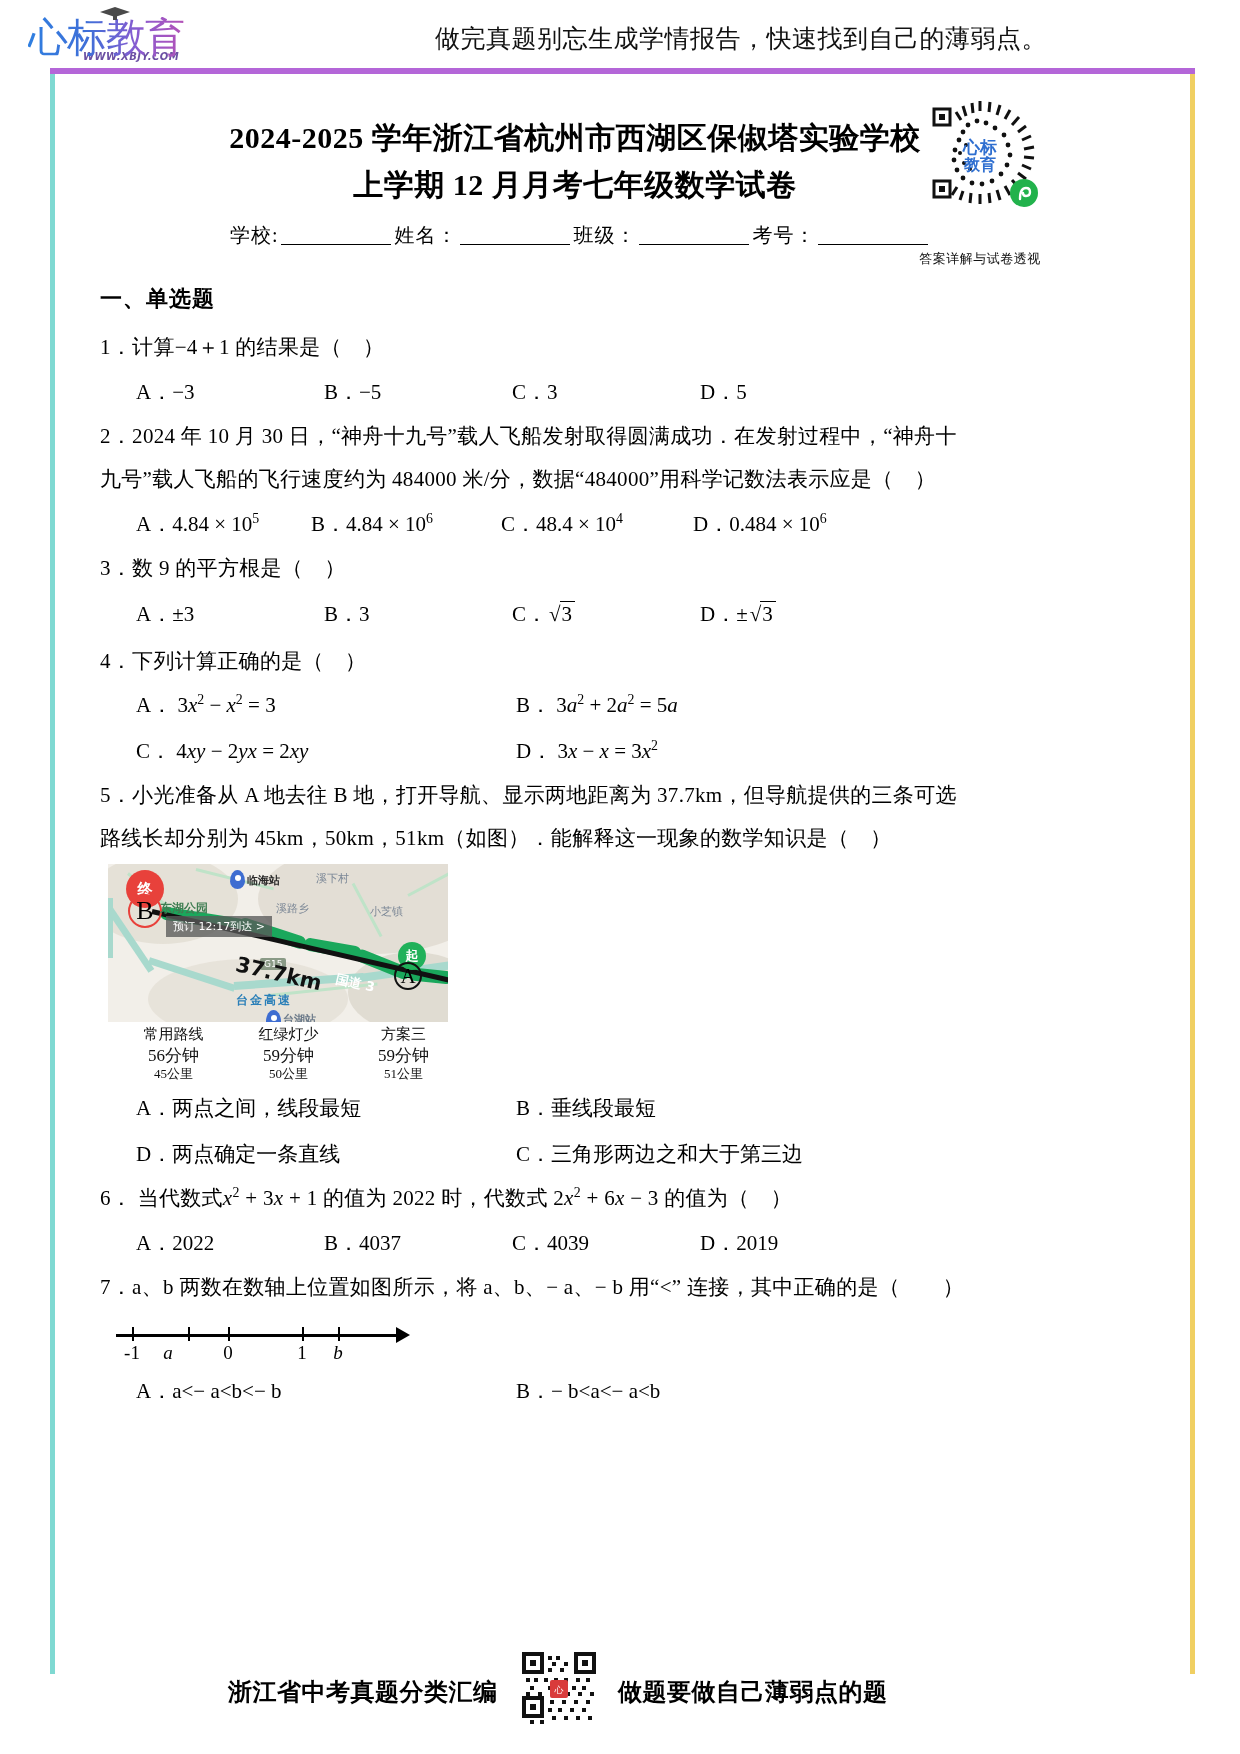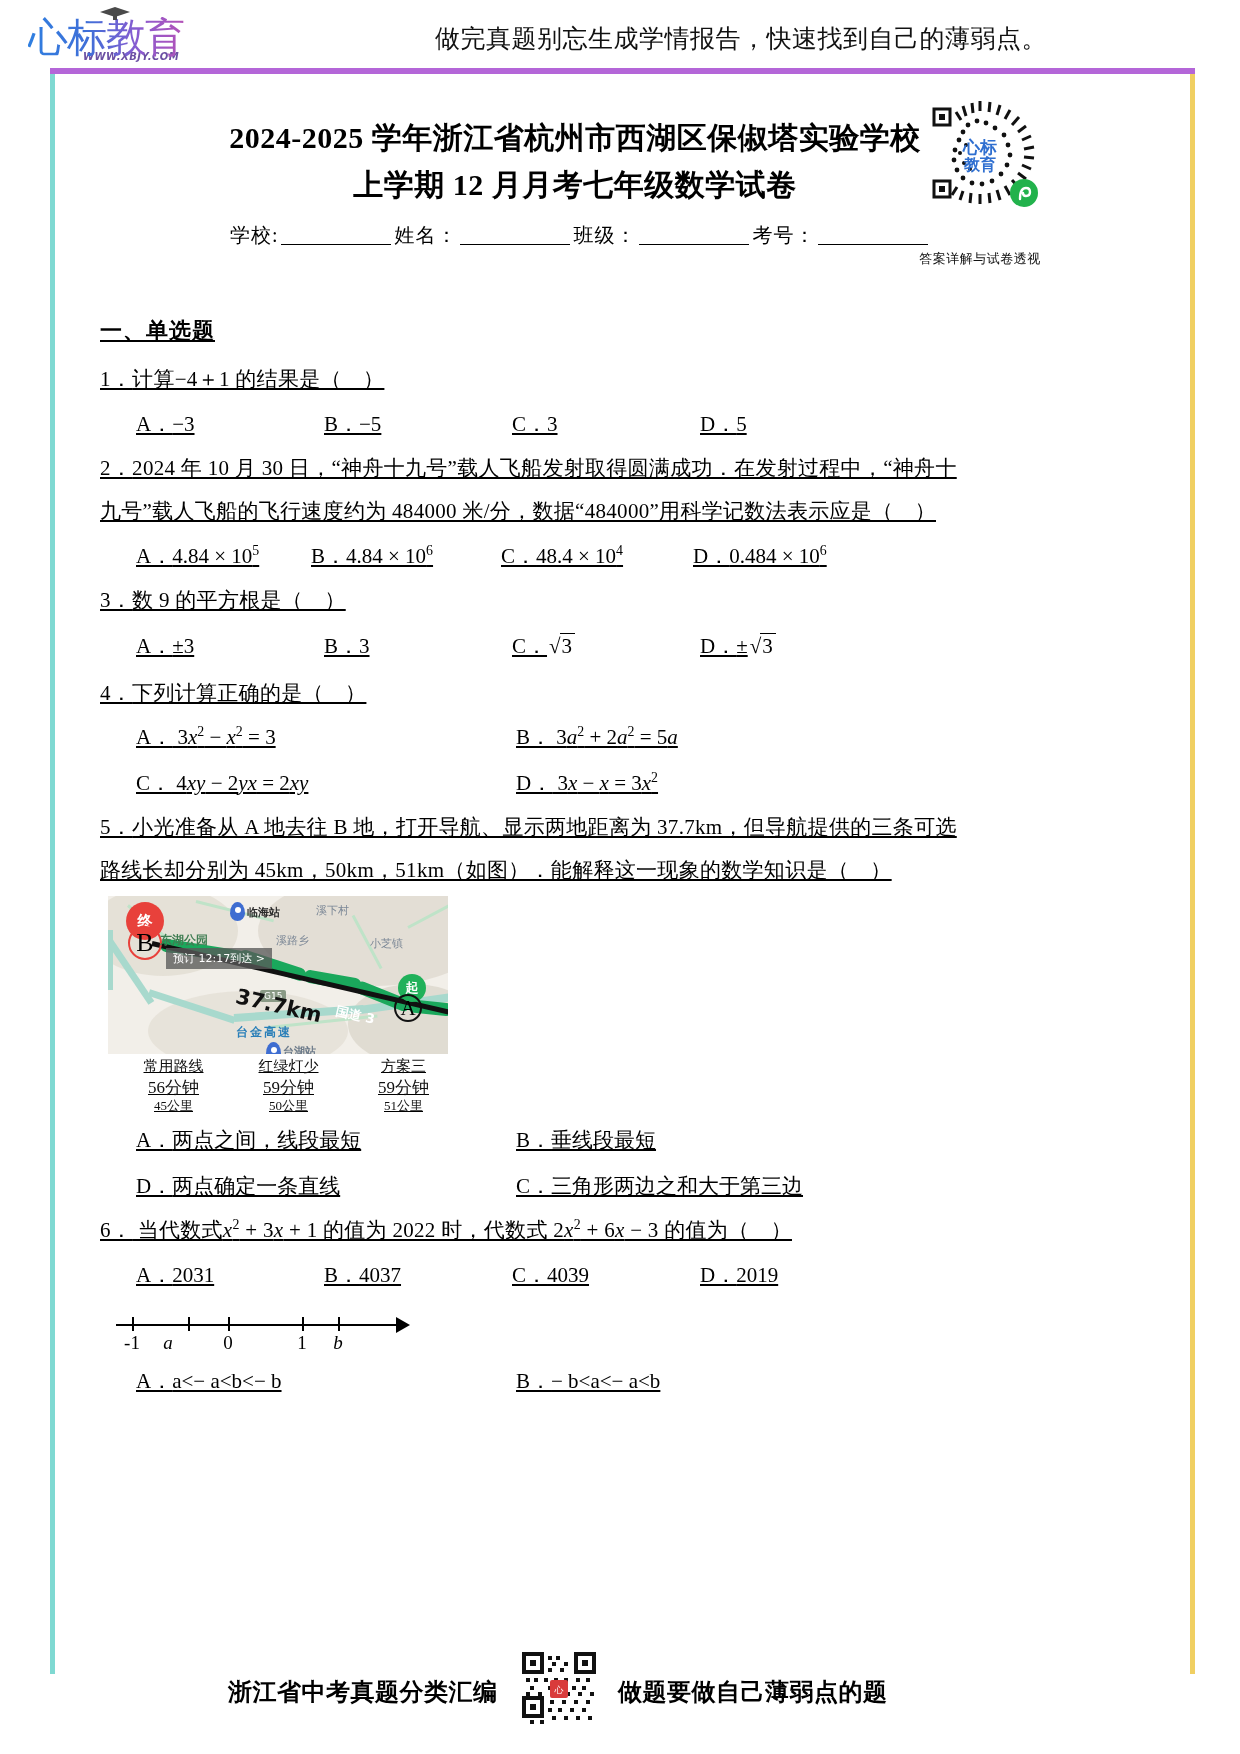--- a/index.html
+++ b/index.html
@@ -131,23 +131,22 @@
     border-bottom:1.5px solid #000;
     width:110px;
     margin:0 4px 0 2px;
     height:20px;
     vertical-align:-3px;
   }
 
   
   .content{
     position:absolute;
-    left:100px; top:316px;
+    left:100px; top:284px;
     width:960px;
-    text-decoration:underline;
   }
   .section-heading{
     font-family:"Liberation Serif", serif;
     font-weight:bold;
     font-size:22px;
     margin:0 0 14px 0;
     letter-spacing:1px;
   }
   .q-stem{
     font-size:21px;
@@ -636,28 +635,31 @@
       <div><span>C．</span><span>三角形两边之和大于第三边</span></div>
     </div>
   </div>
 
   <div>
     <div class="q-stem">
       <span>6．</span>
       当代数式<span class="mi">x</span><sup>2</sup> + 3<span class="mi">x</span> + 1 的值为 2022 时，代数式 2<span class="mi">x</span><sup>2</sup> + 6<span class="mi">x</span> − 3 的值为（　）
     </div>
     <div class="opts cols4">
-      <div><span>A．</span><span>2031</span></div>
+      <div><span>A．</span><span>2022</span></div>
       <div><span>B．</span><span>4037</span></div>
       <div><span>C．</span><span>4039</span></div>
       <div><span>D．</span><span>2019</span></div>
     </div>
   </div>
 
   <div>
+    <div class="q-stem">
+      <span>7．</span><span>a、b 两数在数轴上位置如图所示，将 a、b、− a、− b 用“&lt;” 连接，其中正确的是（　　）</span>
+    </div>
 
     <div class="numline-fig">
       <div class="nl-axis"></div>
       <div class="nl-arrow"></div>
       <div class="nl-tick" style="left:22px;"></div>
       <div class="nl-tick" style="left:78px;"></div>
       <div class="nl-tick" style="left:118px;"></div>
       <div class="nl-tick" style="left:192px;"></div>
       <div class="nl-tick" style="left:228px;"></div>
       <div class="nl-lbl" style="left:22px;">-1</div>

